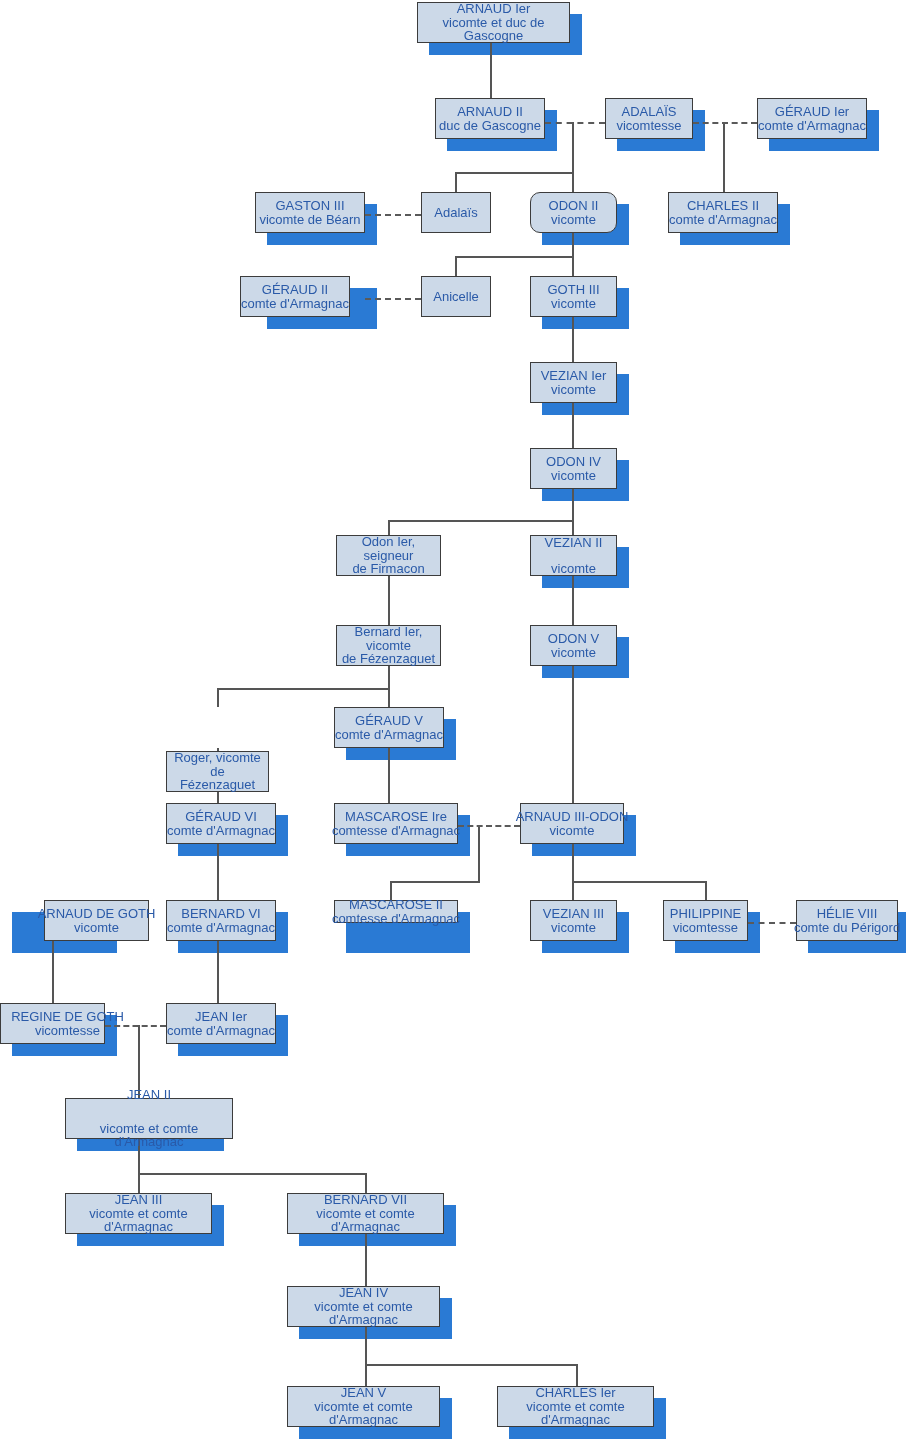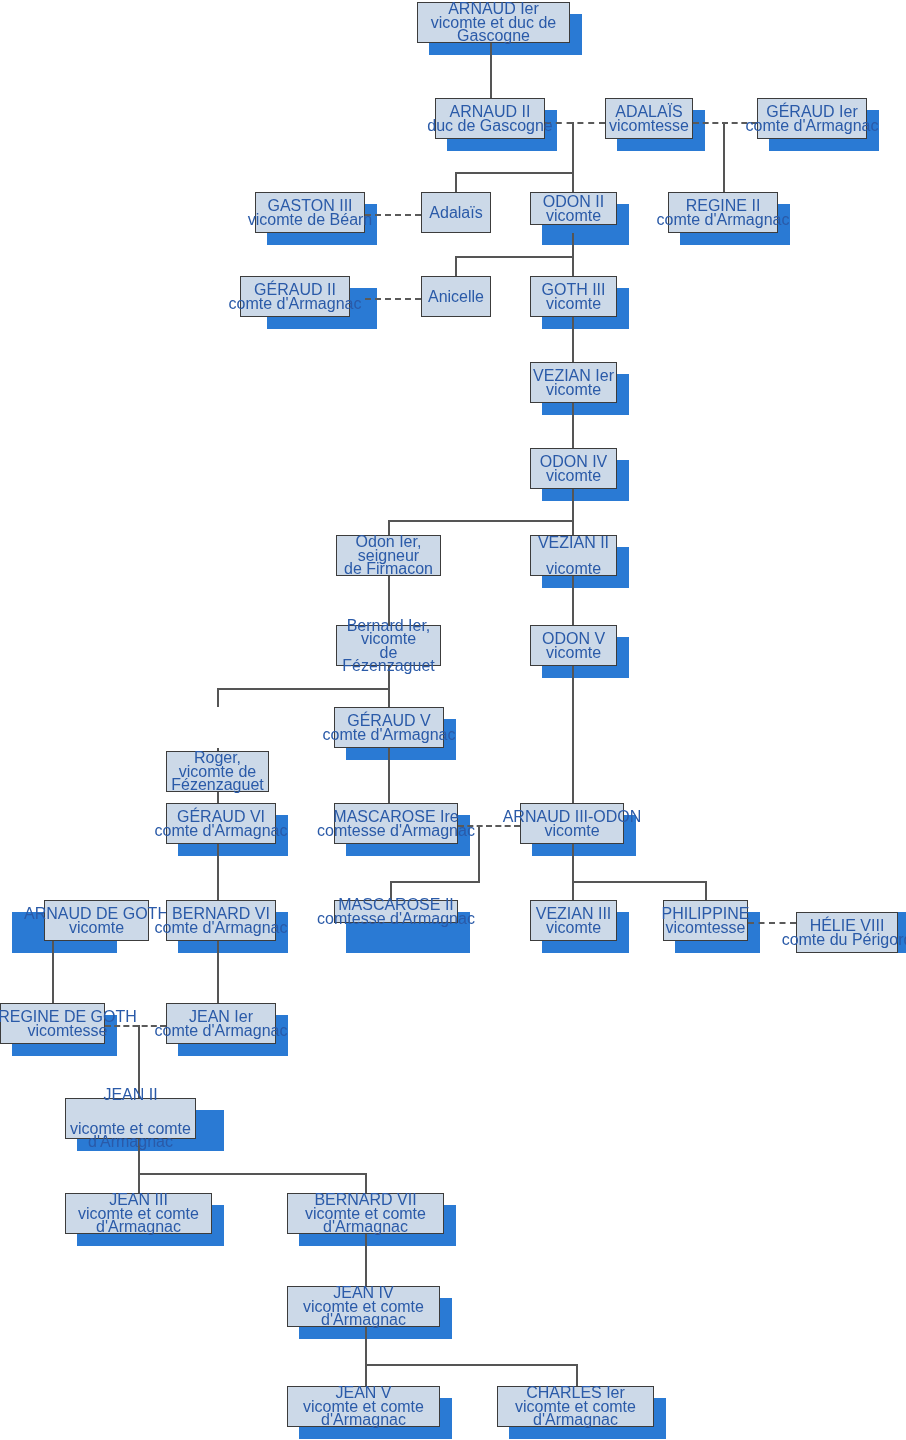--- a/index.html
+++ b/index.html
@@ -11,21 +11,21 @@
     background:#ffffff;
     overflow:hidden;
   }
   
   .node{
     position:absolute;
     box-sizing:border-box;
     background:#ccd9e8;
     border:1.5px solid #3c3c3c;
     color:#2a5aa8;
-    font-size:16px;
+    font-size:13px;
     line-height:13.5px;
     text-align:center;
     display:flex;
     flex-direction:column;
     align-items:center;
     justify-content:center;
     z-index:5;
     padding:0 2px;
   }
   .node .l1{white-space:nowrap;}
@@ -157,27 +157,27 @@
       </div>
       <div class="shadow" style="left: 267px; top: 204px; width: 110px; height: 41px;"></div>
       <div class="node" style="left: 255px; top: 192px; width: 110px; height: 41px;">
         <span class="l1">GASTON III</span>
         <span class="l2">vicomte de Béarn</span>
       </div>
       <div class="node" style="left: 421px; top: 192px; width: 70px; height: 41px;">
         <span class="l1">Adalaïs</span>
       </div>
       <div class="shadow" style="left: 542px; top: 204px; width: 87px; height: 41px;"></div>
-      <div class="node" style="left: 530px; top: 192px; width: 87px; height: 33px;">
+      <div class="node" style="left: 530px; top: 192px; width: 87px; height: 41px; border-radius: 10px;">
         <span class="l1">ODON II</span>
         <span class="l2">vicomte</span>
       </div>
       <div class="shadow" style="left: 680px; top: 204px; width: 110px; height: 41px;"></div>
       <div class="node" style="left: 668px; top: 192px; width: 110px; height: 41px;">
-        <span class="l1">REGINE II</span>
+        <span class="l1">CHARLES II</span>
         <span class="l2">comte d'Armagnac</span>
       </div>
       <div class="shadow" style="left: 267px; top: 288px; width: 110px; height: 41px;"></div>
       <div class="node" style="left: 240px; top: 276px; width: 110px; height: 41px;">
         <span class="l1">GÉRAUD II</span>
         <span class="l2">comte d'Armagnac</span>
       </div>
       <div class="node" style="left: 421px; top: 276px; width: 70px; height: 41px;">
         <span class="l1">Anicelle</span>
       </div>
@@ -257,36 +257,36 @@
       <div class="node" style="left: 530px; top: 900px; width: 87px; height: 41px;">
         <span class="l1">VEZIAN III</span>
         <span class="l2">vicomte</span>
       </div>
       <div class="shadow" style="left: 675px; top: 912px; width: 85px; height: 41px;"></div>
       <div class="node" style="left: 663px; top: 900px; width: 85px; height: 41px;">
         <span class="l1">PHILIPPINE</span>
         <span class="l2">vicomtesse</span>
       </div>
       <div class="shadow" style="left: 808px; top: 912px; width: 102px; height: 41px;"></div>
-      <div class="node" style="left: 796px; top: 900px; width: 102px; height: 41px; margin-top: 12px;">
+      <div class="node" style="left: 796px; top: 900px; width: 102px; height: 41px;">
         <span class="l1">HÉLIE VIII</span>
         <span class="l2">comte du Périgord</span>
       </div>
       <div class="shadow" style="left: 12px; top: 1015px; width: 105px; height: 41px;"></div>
       <div class="node" style="left: 0px; top: 1003px; width: 105px; height: 41px; padding-left: 32px;">
         <span class="l1">REGINE DE GOTH</span>
         <span class="l2">vicomtesse</span>
       </div>
       <div class="shadow" style="left: 178px; top: 1015px; width: 110px; height: 41px;"></div>
       <div class="node" style="left: 166px; top: 1003px; width: 110px; height: 41px;">
         <span class="l1">JEAN Ier</span>
         <span class="l2">comte d'Armagnac</span>
       </div>
       <div class="shadow" style="left: 77px; top: 1110px; width: 147px; height: 41px;"></div>
-      <div class="node wrap" style="left: 65px; top: 1098px; width: 131px; height: 41px; gap: 20px;">
+      <div class="node wrap" style="left: 65px; top: 1098px; width: 168px; height: 41px; gap: 20px;">
         <span class="l1">JEAN II</span>
         <span class="l2">vicomte et comte d'Armagnac</span>
       </div>
       <div class="shadow" style="left: 77px; top: 1205px; width: 147px; height: 41px;"></div>
       <div class="node wrap" style="left: 65px; top: 1193px; width: 147px; height: 41px;">
         <span class="l1">JEAN III</span>
         <span class="l2">vicomte et comte d'Armagnac</span>
       </div>
       <div class="shadow" style="left: 299px; top: 1205px; width: 157px; height: 41px;"></div>
       <div class="node wrap" style="left: 287px; top: 1193px; width: 157px; height: 41px;">

